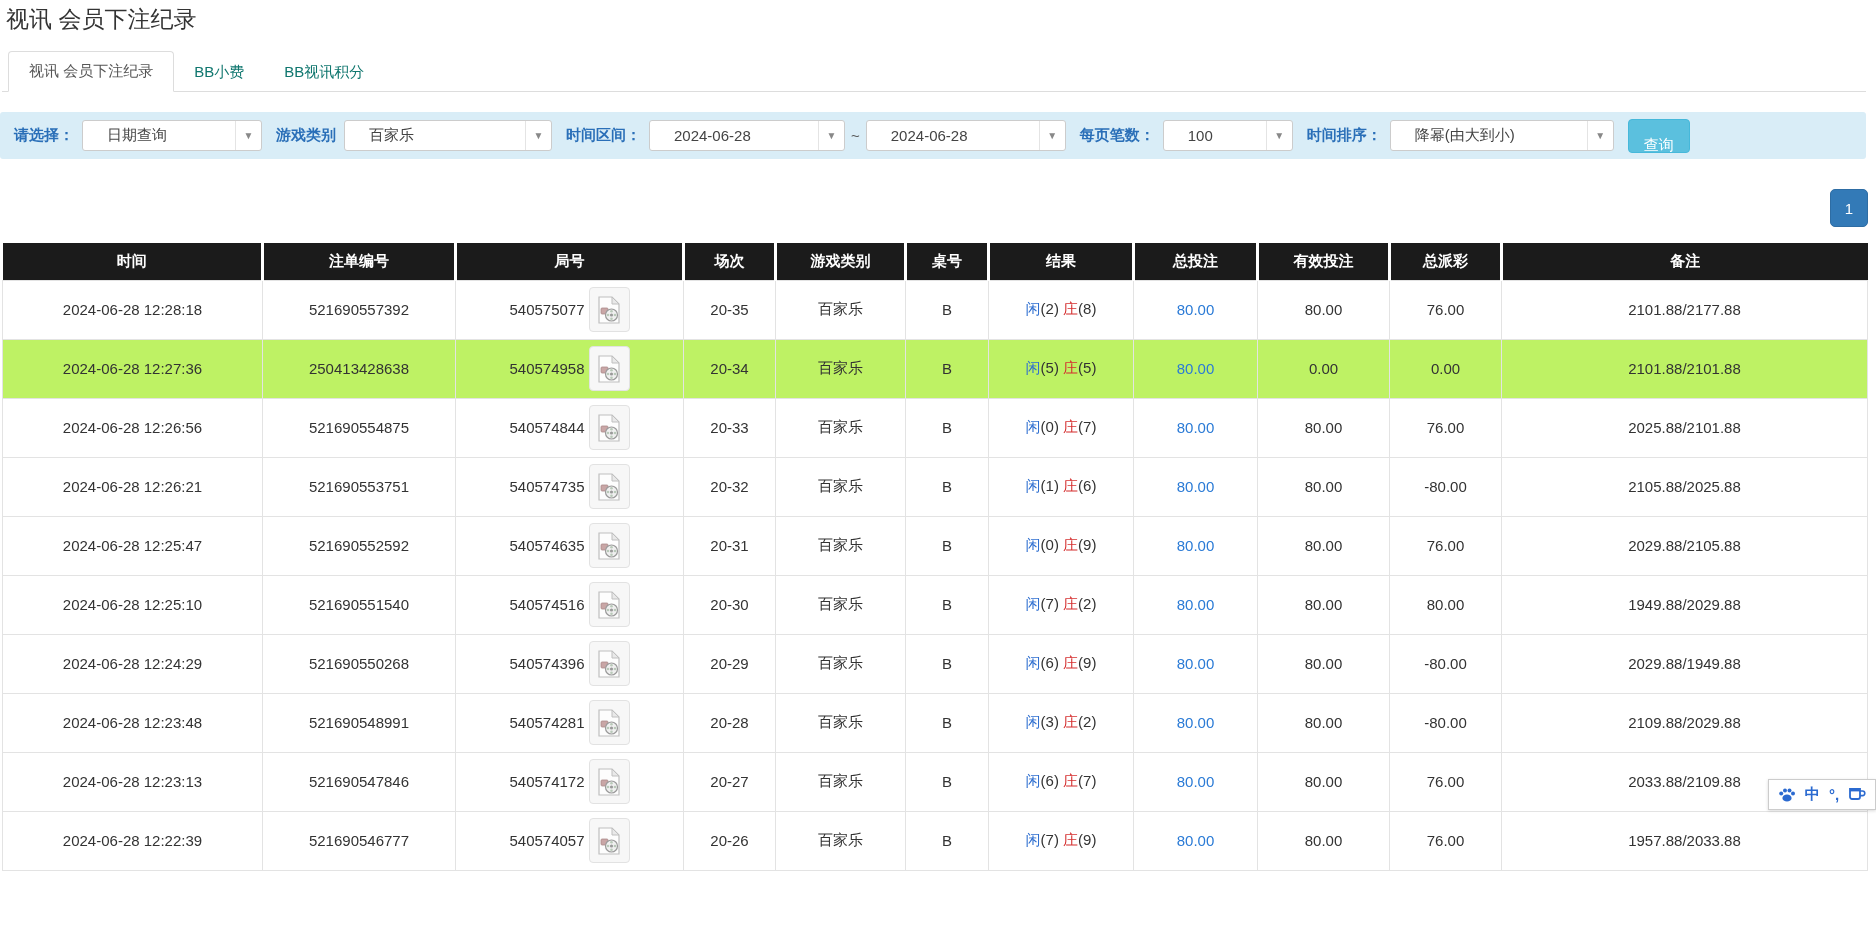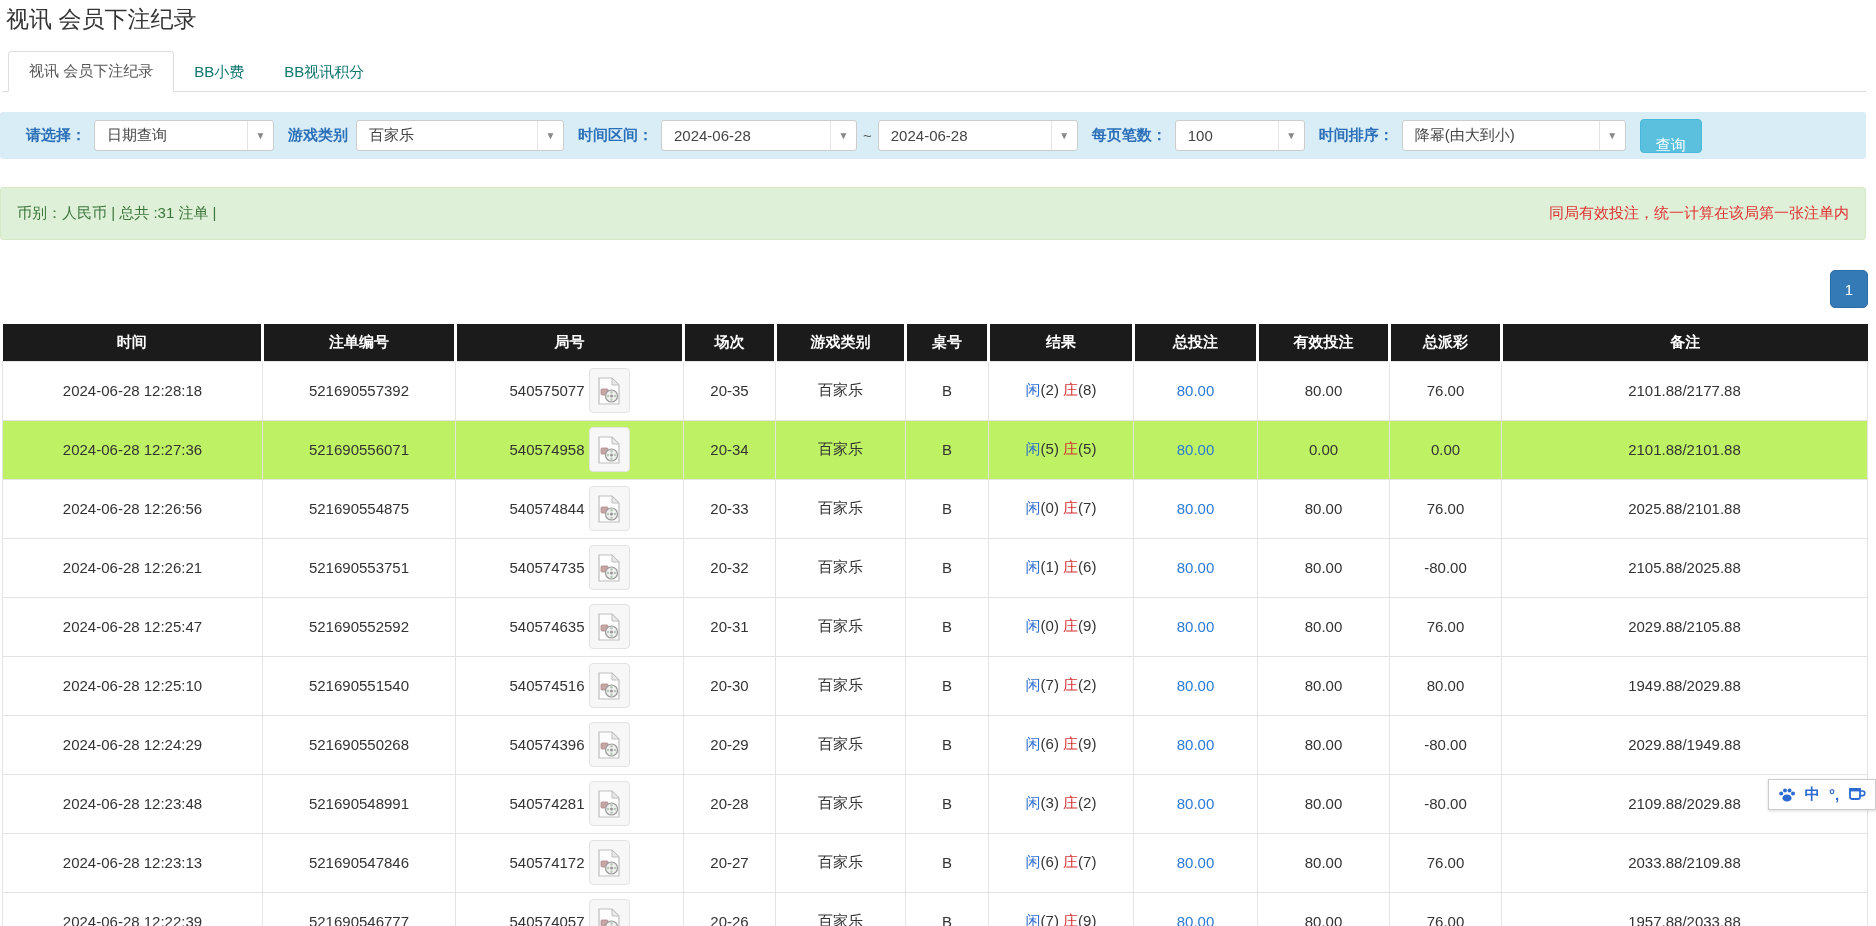--- a/index.html
+++ b/index.html
@@ -11,23 +11,23 @@
   h1.page-title { font-size:23px; font-weight:400; color:#333; margin:4px 0 0 6px; }
 
   
   .tabbar { display:flex; align-items:flex-end; margin:16px 10px 0 2px; border-bottom:1px solid #ddd; padding-left:6px; }
   .tab { padding:10px 20px; font-size:15px; color:#0f766e; cursor:pointer; margin-bottom:-1px; }
   .tab.active { background:#fff; border:1px solid #ddd; border-bottom:1px solid #fff; border-radius:4px 4px 0 0; color:#555; }
 
   
   .filterbar { margin-top:20px; background:#d9edf7; height:47px; display:flex; align-items:center; padding:0 10px 0 14px; width:1866px; border-radius:3px; }
   .flabel { color:#2a6fb8; font-weight:bold; font-size:15px; white-space:nowrap; margin:0 8px 0 14px; }
-  .flabel.first { margin-left:12px; }
+  .flabel.first { margin-left:0; }
   .sel { background:#fff; border:1px solid #ccc; border-radius:3px; height:31px; display:flex; align-items:center; font-size:15px; color:#444; }
-  .sel .sel-text { padding:0 12px; flex:1; white-space:nowrap; overflow:hidden; }
+  .sel .sel-text { padding:0 24px; flex:1; white-space:nowrap; overflow:hidden; }
   .sel .sel-arrow { width:26px; height:29px; border-left:1px solid #e4e4e4; display:flex; align-items:center; justify-content:center; color:#888; font-size:10px; }
   .tilde { margin:0 6px; color:#555; font-size:15px; }
   .search-btn { margin-left:14px; background:#5bc0de; color:#fff; border:1px solid #46b8da; border-radius:4px; height:32px; padding:16px 15px; font-size:15px; cursor:pointer; }
 
   
   .summary { margin-top:28px; width:1866px; height:53px; background:#dff0d8; border:1px solid #d6e9c6; border-radius:3px; display:flex; align-items:center; justify-content:space-between; padding:0 16px; }
   .summary .left { color:#3c763d; font-size:15px; }
   .summary .right { color:#e03131; font-size:15px; }
 
   
@@ -96,24 +96,20 @@
 
     <span class="flabel">时间排序：</span>
     <div class="sel" style="width:224px">
       <span class="sel-text">降幂(由大到小)</span>
       <span class="sel-arrow">▼</span>
     </div>
 
     <button class="search-btn">查询</button>
   </div>
 
-  <div class="summary">
-    <span class="left">币别：人民币 | 总共 :31 注单 |</span>
-    <span class="right">同局有效投注，统一计算在该局第一张注单内</span>
-  </div>
 
   <div class="pagrow">
     <button class="page-btn">1</button>
   </div>
 
   <table class="grid">
     <colgroup>
       <col style="width:260px">
         <col style="width:193px">
         <col style="width:228px">
@@ -167,21 +163,21 @@
           <td>百家乐</td>
           <td>B</td>
           <td><span class="res-player">闲</span><span>(2)</span><span class="res-banker"> 庄</span><span>(8)</span></td>
           <td><span class="total-bet">80.00</span></td>
           <td>80.00</td>
           <td>76.00</td>
           <td>2101.88/2177.88</td>
         </tr>
         <tr class="highlight">
           <td>2024-06-28 12:27:36</td>
-          <td>521690556071</td>
+          <td>250413428638</td>
           <td>
             <span class="cellwrap">
               <span>540574958</span>
     <span class="video-btn">
       <svg width="24" height="28" viewBox="0 0 24 28">
         <path d="M2 1 h13 l7 7 v19 h-20 z" fill="#fdfdfd" stroke="#bfbfbf" stroke-width="1.2"></path>
         <path d="M15 1 l7 7 h-7 z" fill="#e9e9e9" stroke="#bfbfbf" stroke-width="1"></path>
         <rect x="4" y="12" width="7" height="6" rx="1" fill="#c9a6a6" stroke="#ab8c8c" stroke-width="0.8"></rect>
         <circle cx="14.5" cy="19" r="6" fill="#f0f0f0" stroke="#9a9a9a" stroke-width="1.2"></circle>
         <circle cx="14.5" cy="19" r="1.6" fill="#9a9a9a"></circle>

